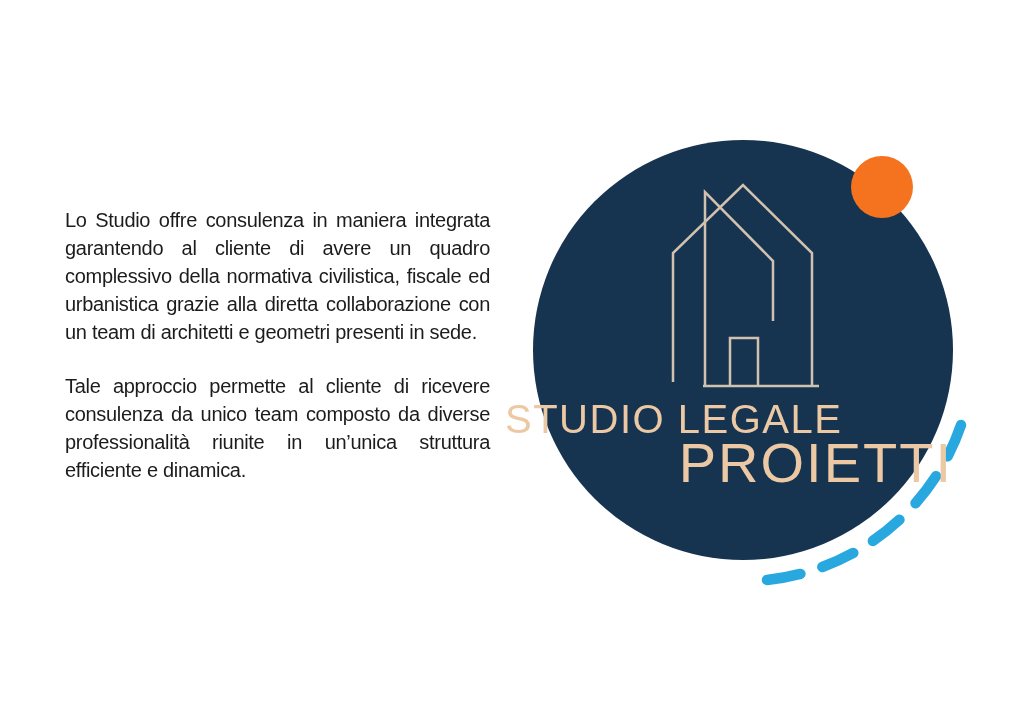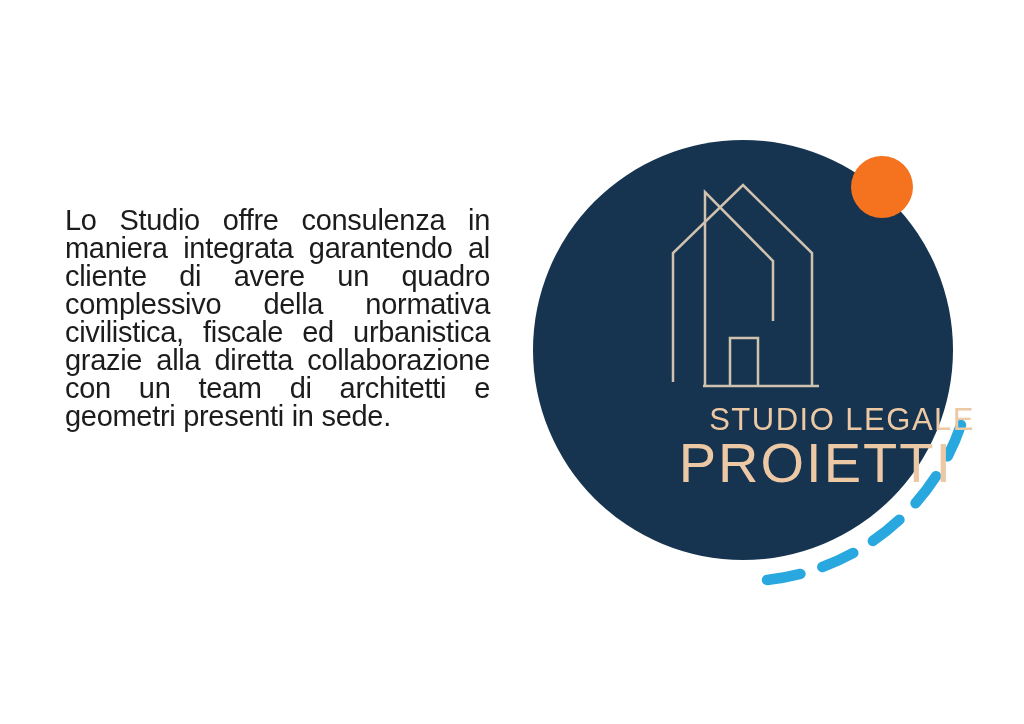--- a/index.html
+++ b/index.html
@@ -13,40 +13,40 @@
   }
   .intro {
     position: absolute;
     left: 65px;
     top: 206px;
     width: 425px;
     color: #1c1c1c;
   }
   .intro p {
     margin: 0;
-    font-size: 29px;
+    font-size: 20px;
     line-height: 28px;
     letter-spacing: -0.3px;
     text-align: justify;
   }
   .intro p + p { margin-top: 26px; }
   .deco {
     position: absolute;
     left: 0; top: 0;
     width: 1024px;
     height: 724px;
     pointer-events: none;
   }
   .logo-line1 {
     position: absolute;
-    left: 555px;
+    left: 505px;
     top: 404px;
     width: 420px;
-    text-align: right;
-    font-size: 31px;
+    text-align: left;
+    font-size: 40px;
     line-height: 31px;
     letter-spacing: 1.5px;
     color: #ecc9a4;
   }
   .logo-line2 {
     position: absolute;
     left: 533px;
     top: 433px;
     width: 420px;
     text-align: right;
@@ -56,20 +56,21 @@
     color: #ecc9a4;
   }
 </style>
 </head>
 <body>
 
 <div class="slide">
 
   <div class="intro">
     <p>Lo Studio offre consulenza in maniera integrata garantendo al cliente di avere un quadro complessivo della normativa civilistica, fiscale ed urbanistica grazie alla diretta collaborazione con un team di architetti e geometri presenti in sede.</p>
+    <p>Tale approccio permette al cliente di ricevere consulenza da unico team composto da diverse professionalità riunite in un’unica struttura efficiente e dinamica.</p>
   </div>
 
   <svg class="deco" viewBox="0 0 1024 724" aria-hidden="true">
 
     <circle cx="743" cy="350" r="210" fill="#16344f"></circle>
 
     <circle cx="882" cy="187" r="31" fill="#f5731e"></circle>
 
     <path d="M 767 580 A 231 231 0 0 0 961 425" fill="none" stroke-width="10.5" stroke-linecap="round" stroke-dasharray="34 23" stroke="#29a8e0"></path>
 

